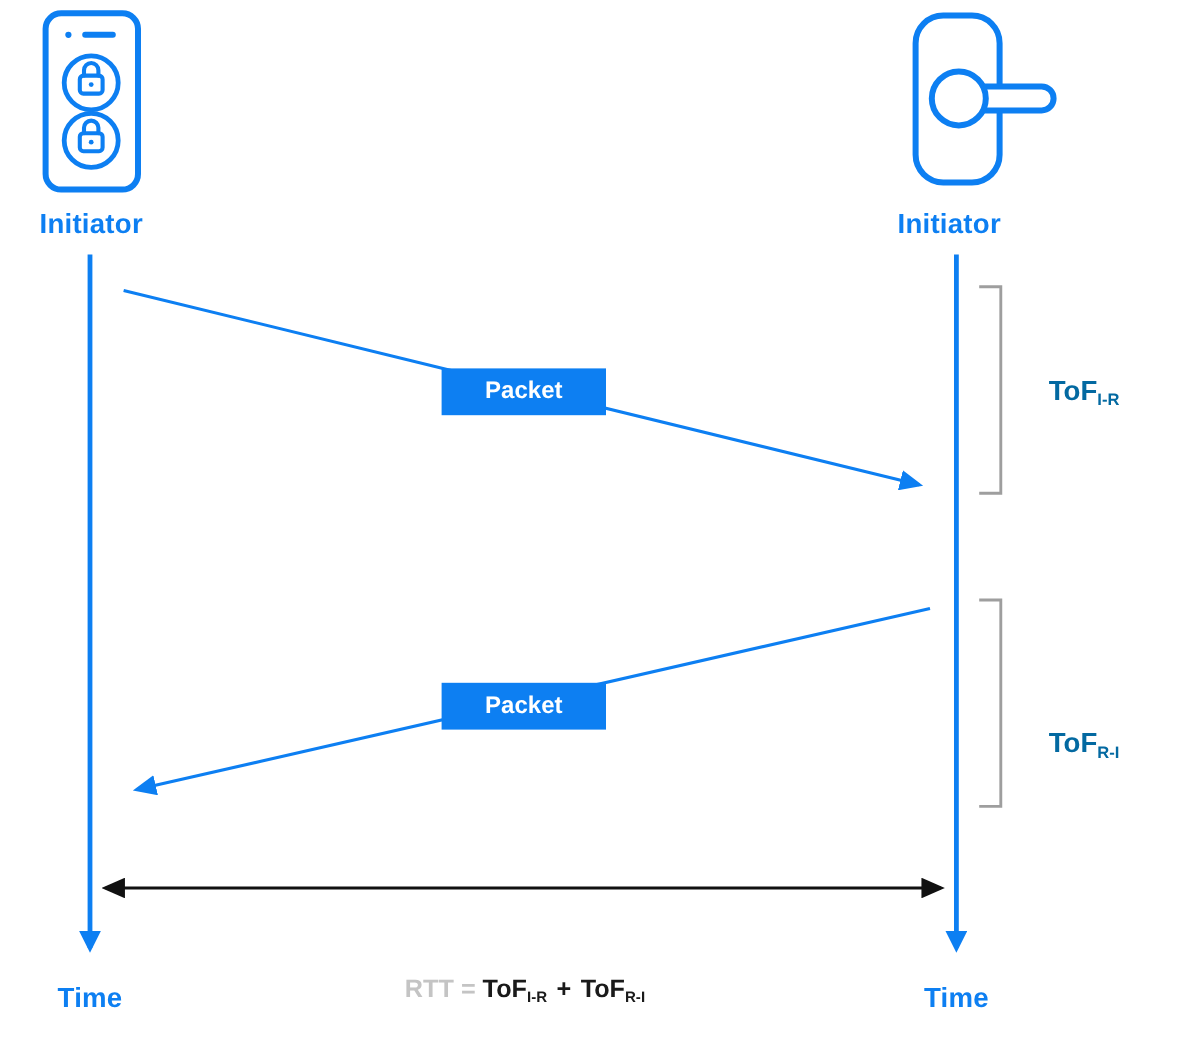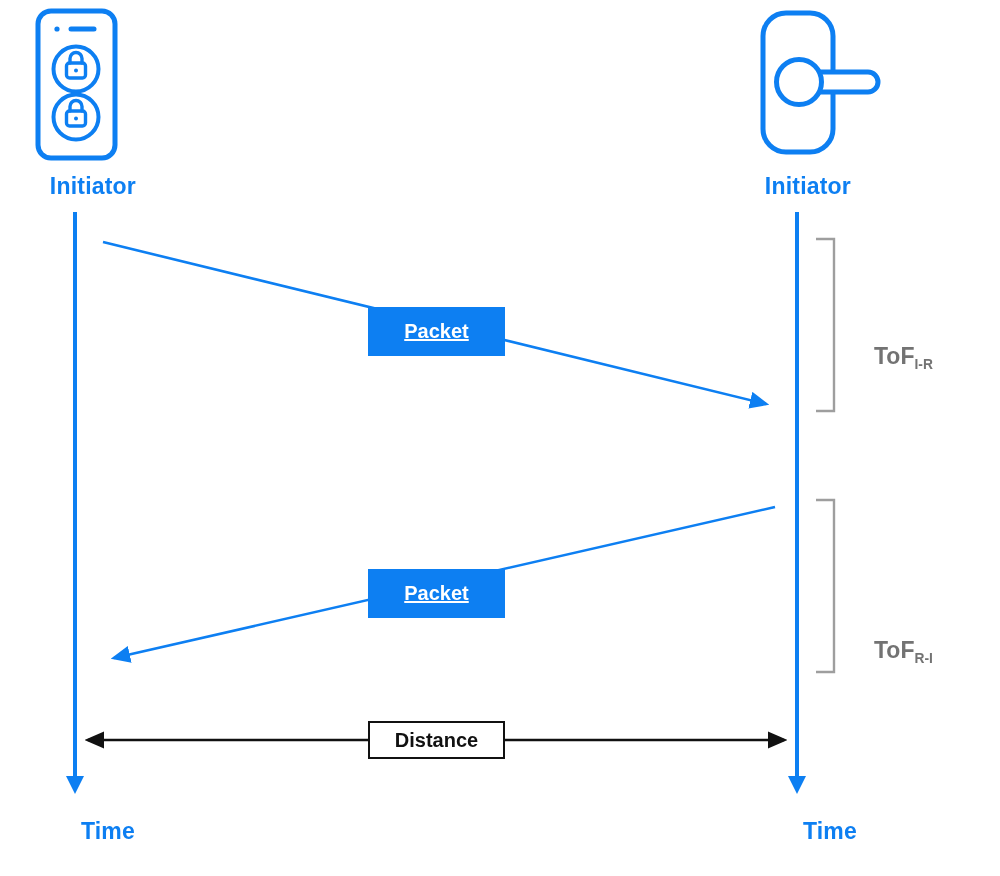--- a/index.html
+++ b/index.html
@@ -18,41 +18,40 @@
     position: absolute;
     left: 0; top: 0;
     width: 1000px; height: 876px;
   }
 
   .actor-label {
     position: absolute;
     font-size: 23px;
     font-weight: 700;
     color: #0d7ff2;
-    text-align: right;
+    text-align: center;
     letter-spacing: 0.2px;
   }
   .initiator-label { left: 16px;  top: 173px; width: 120px; }
   .reflector-label { left: 731px; top: 173px; width: 120px; }
   .time-left       { left: 15px;  top: 818px; width: 120px; }
   .time-right      { left: 737px; top: 818px; width: 120px; }
 
   .packet-box {
     position: absolute;
     left: 368px;
     width: 137px;
-    height: 49px;
+    height: 39px;
     background: #0d7ff2;
     color: #ffffff;
     font-size: 20px;
     font-weight: 700;
     display: flex;
     align-items: center;
     justify-content: center;
-    text-decoration: underline;
   }
   .packet-1 { top: 307px; }
   .packet-2 { top: 569px; }
 
   .distance-box {
     position: absolute;
     left: 368px;
     top: 721px;
     width: 137px;
     height: 38px;
@@ -65,23 +64,22 @@
     align-items: center;
     justify-content: center;
   }
 
   .tof-label {
     position: absolute;
     left: 874px;
     width: 120px;
     font-size: 23px;
     font-weight: 700;
-    color: #737373;
+    color: #0369a1;
     white-space: nowrap;
-    margin-top: 31px;
   }
   .tof-ir { top: 312px; }
   .tof-ri { top: 606px; }
   .tof-label sub, .formula sub {
     font-size: 0.6em;
     font-weight: 700;
     vertical-align: -0.35em;
     letter-spacing: 0;
   }
 
@@ -166,21 +164,25 @@
     <span>Packet</span>
   </div>
 
   <div class="tof-label tof-ir">
     <span>ToF</span><sub>I-R</sub>
   </div>
   <div class="tof-label tof-ri">
     <span>ToF</span><sub>R-I</sub>
   </div>
 
-  <div class="distance-box">
-    <span>Distance</span>
-  </div>
 
   <div class="actor-label time-left">Time</div>
   <div class="actor-label time-right">Time</div>
 
+  <div class="formula">
+    <span class="muted">RTT</span>
+    <span class="muted">=</span>
+    <span class="term"><span>ToF</span><sub>I-R</sub></span>
+    <span class="plus">+</span>
+    <span class="term"><span>ToF</span><sub>R-I</sub></span>
+  </div>
 
 </div>
 
 </body></html>

